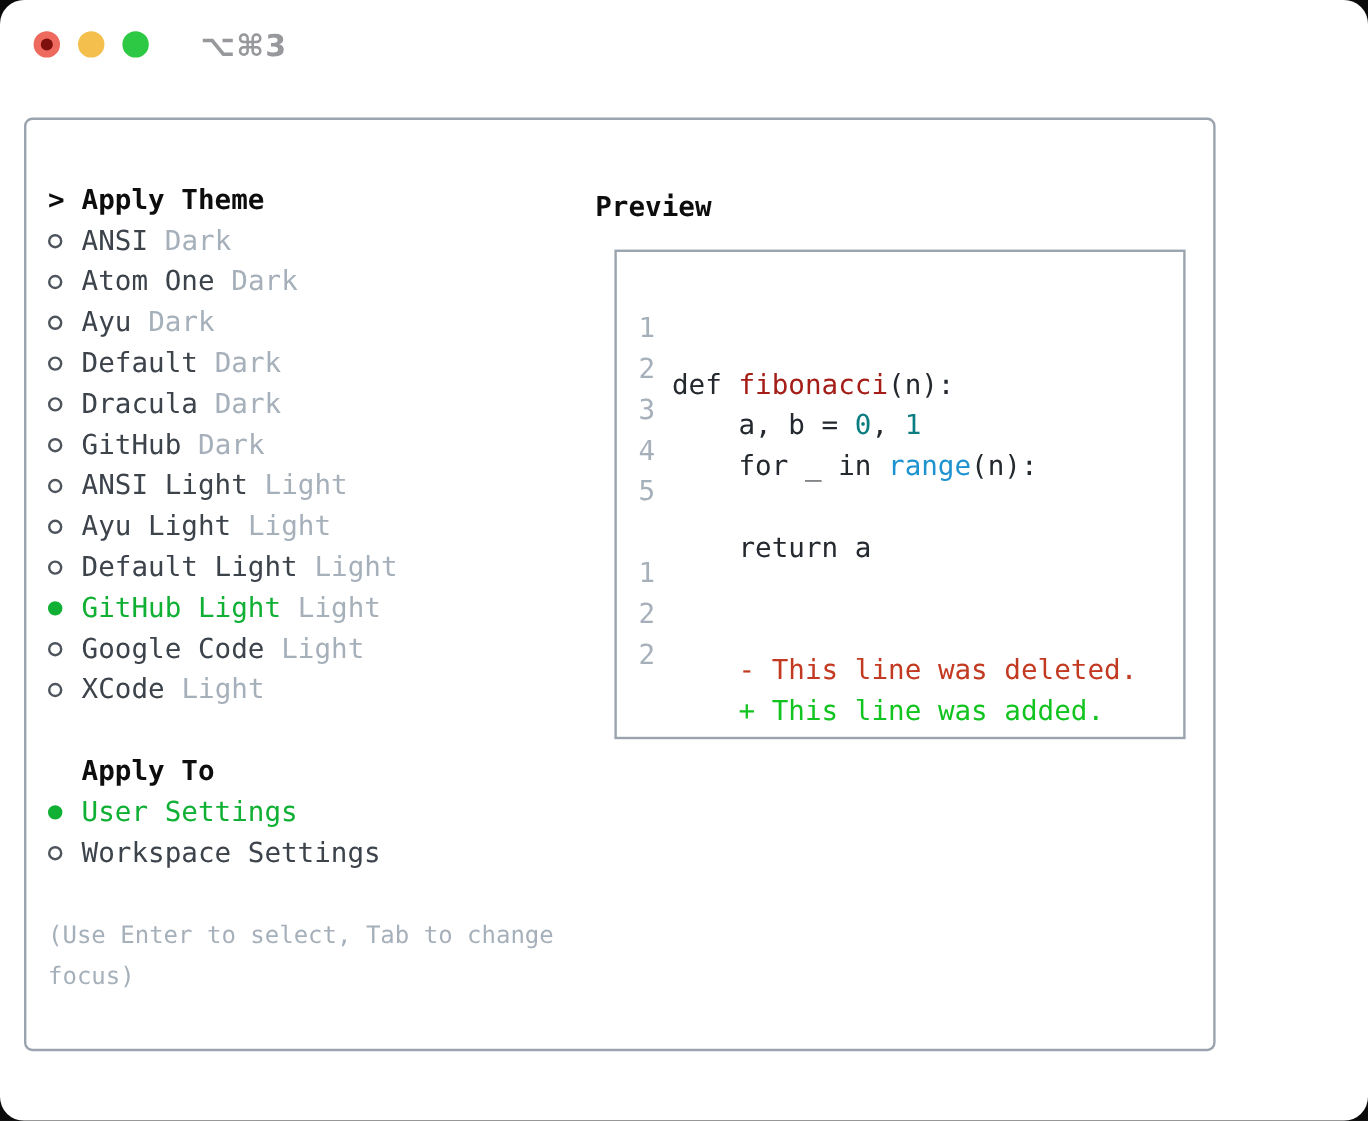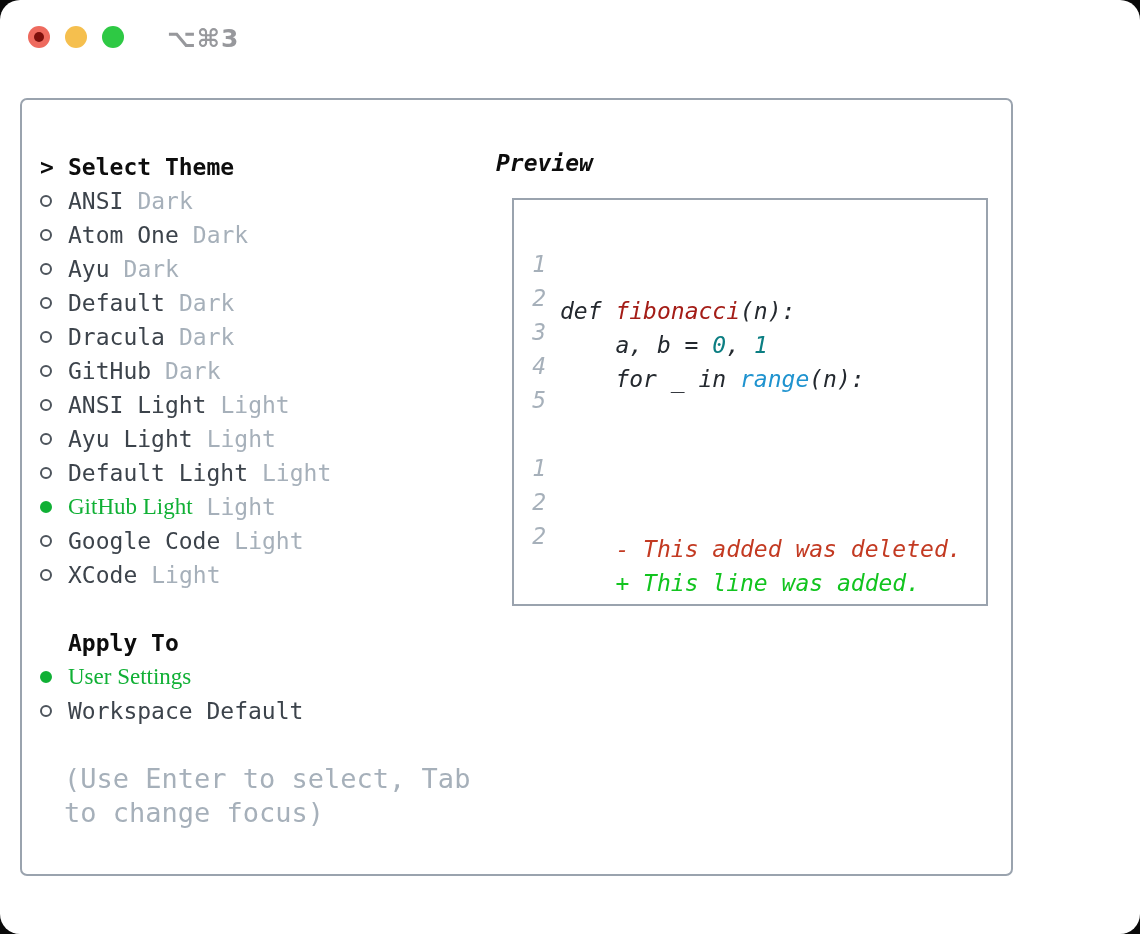--- a/index.html
+++ b/index.html
@@ -44,29 +44,29 @@
     position:absolute;left:20px;top:98px;width:993px;height:778px;
     border:2px solid var(--border-gray);border-radius:7px;background:#fff;
   }
   .row{display:flex;align-items:center;height:34px;font-size:23px;line-height:34px;}
   .marker{width:28px;flex:0 0 28px;display:flex;align-items:center;}
   .prompt{color:var(--header-black);font-weight:700;}
   .bullet{width:12px;height:12px;border-radius:50%;border:2px solid #4d545c;}
   .row.selected .bullet{background:var(--accent-green);border-color:var(--accent-green);}
   .header-text{color:var(--header-black);font-weight:700;}
   .label{color:var(--text-dark);}
-  .row.selected .label{color:var(--accent-green);font-family:Liberation Serif, serif;}
+  .row.selected .label{color:var(--accent-green);}
   .tag{color:var(--muted-gray);margin-left:14px;}
   
   .left-col{position:absolute;left:18px;top:50px;width:444px;}
   .apply-header{margin-top:34px;font-weight:400;}
   .apply-header .header-text{font-weight:700;}
-  .hint{margin-top:34px;font-size:27px;line-height:34px;color:var(--muted-gray);max-width:432px;margin-left:24px;}
-  
-  .right-col{position:absolute;left:474px;top:46px;font-style:italic;}
+  .hint{margin-top:34px;font-size:20px;line-height:34px;color:var(--muted-gray);max-width:432px;}
+  
+  .right-col{position:absolute;left:474px;top:56px;}
   .preview-header{font-size:23px;line-height:34px;font-weight:700;color:var(--header-black);}
   .preview-box{
     margin-left:16px;margin-top:18px;width:476px;height:408px;
     border:2px solid var(--border-gray);background:#fff;
     padding:47px 12px 0 18px;
   }
   .code-line{display:flex;height:34px;font-size:23px;line-height:34px;white-space:pre;}
   .ln{flex:0 0 14px;width:14px;text-align:right;color:var(--muted-gray);margin-right:14px;}
   .code-text{color:var(--code-text);white-space:pre;margin-top:47px;}
   .tok-pln{color:var(--code-text);}
@@ -90,21 +90,21 @@
     <span class="light yellow"></span>
     <span class="light green"></span>
     <span class="shortcut">⌥⌘3</span>
   </div>
 
   <div class="panel">
 
     <div class="left-col">
       <div class="row">
         <span class="marker prompt">&gt;</span>
-        <span class="header-text">Select Theme</span>
+        <span class="header-text">Apply Theme</span>
       </div>
 
       <div id="theme-list">
   <div class="row">
     <span class="marker">
               <span class="bullet"></span>
             </span>
     <span class="label">ANSI</span>
     <span class="tag">Dark</span>
   </div>
@@ -209,41 +209,41 @@
               <span class="bullet"></span>
             </span>
     <span class="label">User Settings</span>
 
   </div>
 
   <div class="row">
     <span class="marker">
               <span class="bullet"></span>
             </span>
-    <span class="label">Workspace Default</span>
+    <span class="label">Workspace Settings</span>
 
   </div>
 </div>
 
       <div class="hint">(Use Enter to select, Tab to change focus)</div>
     </div>
 
     <div class="right-col">
       <div class="preview-header">Preview</div>
       <div class="preview-box">
         <div id="code-block">
             <div class="code-line"><span class="ln">1</span><span class="code-text"><span class="tok-pln">def </span><span class="tok-fn">fibonacci</span><span class="tok-pln">(n):</span></span></div>
             <div class="code-line"><span class="ln">2</span><span class="code-text"><span class="tok-pln">    a, b = </span><span class="tok-num">0</span><span class="tok-pln">, </span><span class="tok-num">1</span></span></div>
             <div class="code-line"><span class="ln">3</span><span class="code-text"><span class="tok-pln">    for _ in </span><span class="tok-bi">range</span><span class="tok-pln">(n):</span></span></div>
             <div class="code-line"><span class="ln">4</span></div>
-            <div class="code-line"><span class="ln">5</span></div>
+            <div class="code-line"><span class="ln">5</span><span class="code-text"><span class="tok-pln">    return a</span></span></div>
           </div>
         <div class="spacer-line"></div>
         <div id="diff-block">
             <div class="code-line diff-context"><span class="ln">1</span><span class="code-text"><span>    </span><span class="d-marker">  </span></span></div>
-            <div class="code-line diff-deleted"><span class="ln">2</span><span class="code-text"><span>    </span><span class="d-marker">- </span><span class="d-text">This added was deleted.</span></span></div>
+            <div class="code-line diff-deleted"><span class="ln">2</span><span class="code-text"><span>    </span><span class="d-marker">- </span><span class="d-text">This line was deleted.</span></span></div>
             <div class="code-line diff-added"><span class="ln">2</span><span class="code-text"><span>    </span><span class="d-marker">+ </span><span class="d-text">This line was added.</span></span></div>
           </div>
       </div>
     </div>
 
   </div>
 </div>
 
 </body></html>

